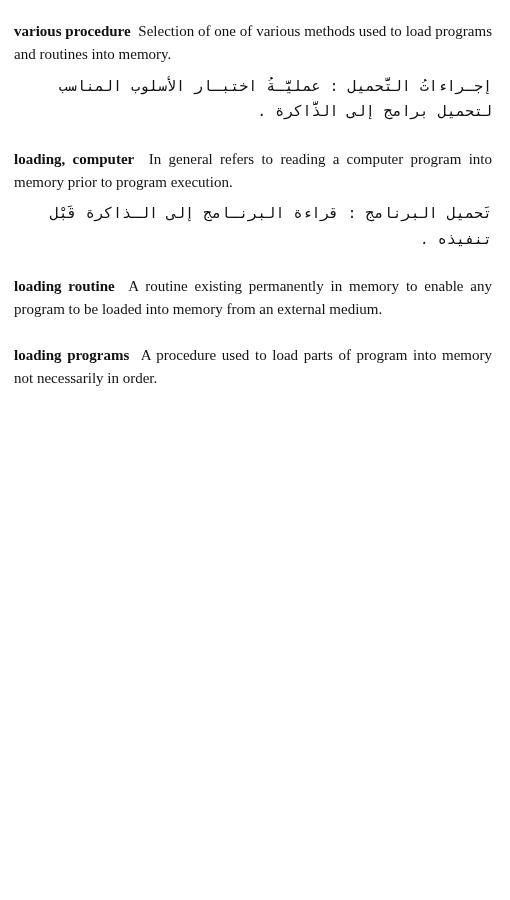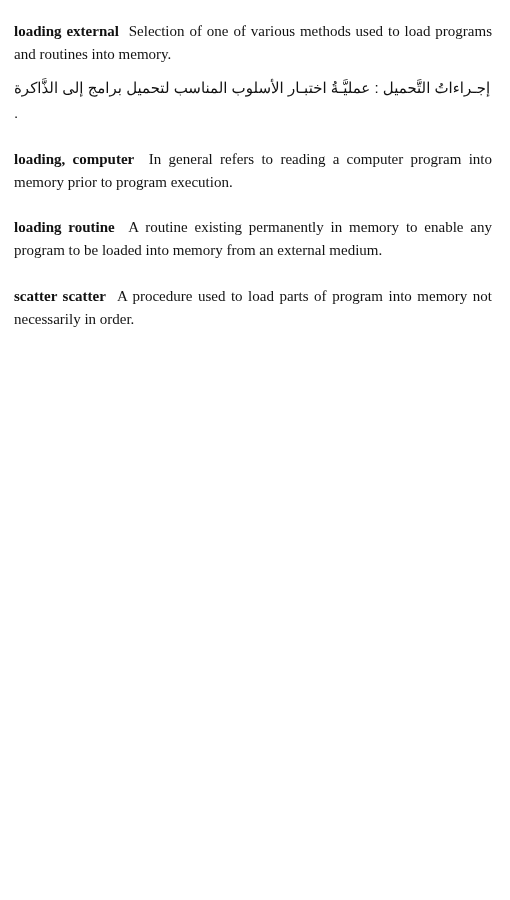--- a/index.html
+++ b/index.html
@@ -32,38 +32,39 @@
       font-weight: bold;
       font-size: 15px;
     }
 
     .entry-definition {
       font-weight: normal;
       font-size: 15px;
     }
 
     .entry-arabic {
-      text-align: left;
+      text-align: right;
       direction: rtl;
-      font-family: Liberation Sans, sans-serif;
+      font-family: Liberation Mono, monospace;
       font-size: 15px;
       line-height: 1.7;
       color: #111111;
     }
   </style>
 </head>
 <body>
 
 <div>
     <div class="entry">
-      <div class="entry-english"><span class="entry-term">loading external</span><span class="entry-definition">&nbsp;&nbsp;Selection of one of various methods used to load programs and routines into memory.</span></div>
+      <div class="entry-english"><span class="entry-term">various procedure</span><span class="entry-definition">&nbsp;&nbsp;Selection of one of various methods used to load programs and routines into memory.</span></div>
       <div class="entry-arabic">إجـراءاتُ التَّحميل : عمليَّـةُ اختبـار الأسلوب المناسب لتحميل برامج إلى الذَّاكرة .</div>
     </div>
     <div class="entry">
       <div class="entry-english"><span class="entry-term">loading, computer</span><span class="entry-definition">&nbsp;&nbsp;In general refers to reading a computer program into memory prior to program execution.</span></div>
+      <div class="entry-arabic">تَحميل البرنامج : قراءة البرنـامج إلى الـذاكرة قَبْل تنفيذه .</div>
     </div>
     <div class="entry">
       <div class="entry-english"><span class="entry-term">loading routine</span><span class="entry-definition">&nbsp;&nbsp;A routine existing permanently in memory to enable any program to be loaded into memory from an external medium.</span></div>
     </div>
     <div class="entry">
-      <div class="entry-english"><span class="entry-term">scatter scatter</span><span class="entry-definition">&nbsp;&nbsp;A procedure used to load parts of program into memory not necessarily in order.</span></div>
+      <div class="entry-english"><span class="entry-term">loading programs</span><span class="entry-definition">&nbsp;&nbsp;A procedure used to load parts of program into memory not necessarily in order.</span></div>
     </div>
   </div>
 
 </body></html>

